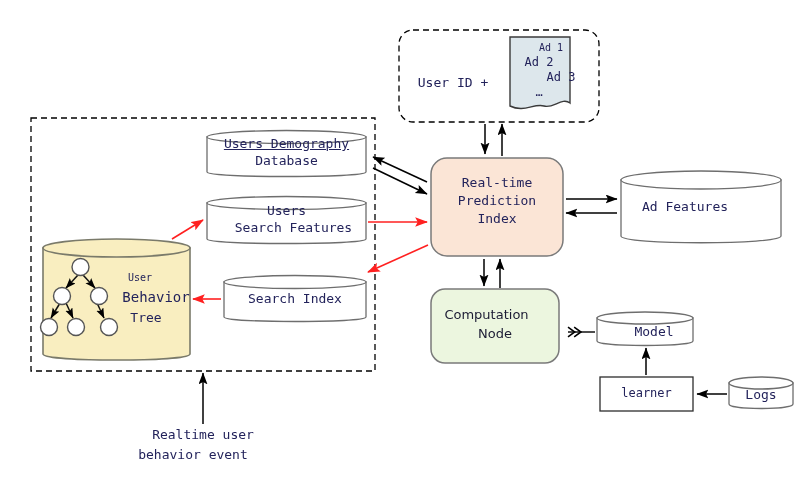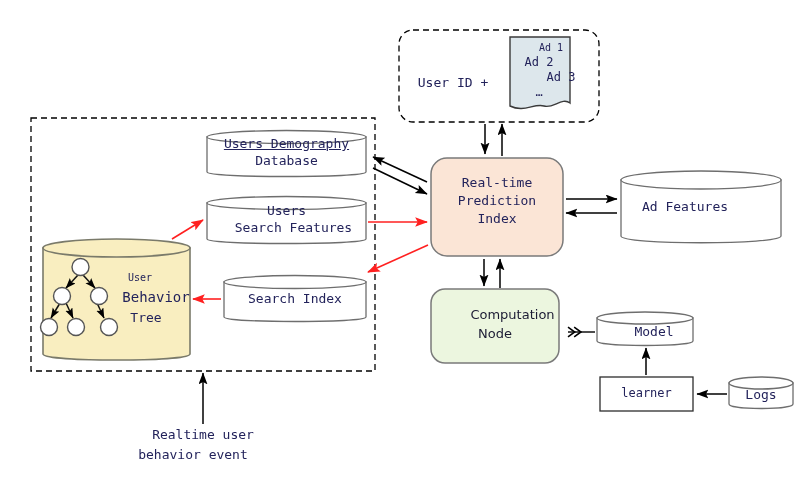--- a/index.html
+++ b/index.html
@@ -148,21 +148,21 @@
 <div class="lbl" style="left:104px;top:270px;width:72px;font-size:10px;">User</div>
 <div class="lbl" style="left:120px;top:290px;width:72px;font-size:14px;">Behavior</div>
 <div class="lbl" style="left:110px;top:310px;width:72px;font-size:13px;">Tree</div>
 
 <div class="lbl" style="left:431px;top:175px;width:132px;font-size:13px;">Real-time</div>
 <div class="lbl" style="left:431px;top:193px;width:132px;font-size:13px;">Prediction</div>
 <div class="lbl" style="left:431px;top:211px;width:132px;font-size:13px;">Index</div>
 
 <div class="lbl" style="left:621px;top:199px;width:128px;font-size:13px;">Ad Features</div>
 
-<div class="lbl lbl-sans lbl-dark" style="left:431px;top:307px;width:111px;font-size:13px;padding-left:26px;">Computation</div>
+<div class="lbl lbl-sans lbl-dark" style="left:431px;top:307px;width:111px;font-size:13px;">Computation</div>
 <div class="lbl lbl-sans lbl-dark" style="left:431px;top:326px;width:128px;font-size:13px;">Node</div>
 
 <div class="lbl" style="left:597px;top:324px;width:96px;font-size:13px;margin-left:9px;">Model</div>
 
 <div class="lbl" style="left:600px;top:386px;width:93px;font-size:12px;">learner</div>
 
 <div class="lbl" style="left:729px;top:387px;width:64px;font-size:13px;">Logs</div>
 
 <div class="lbl" style="left:118px;top:427px;width:170px;font-size:13px;">Realtime user</div>
 <div class="lbl" style="left:108px;top:447px;width:170px;font-size:13px;">behavior event</div>

